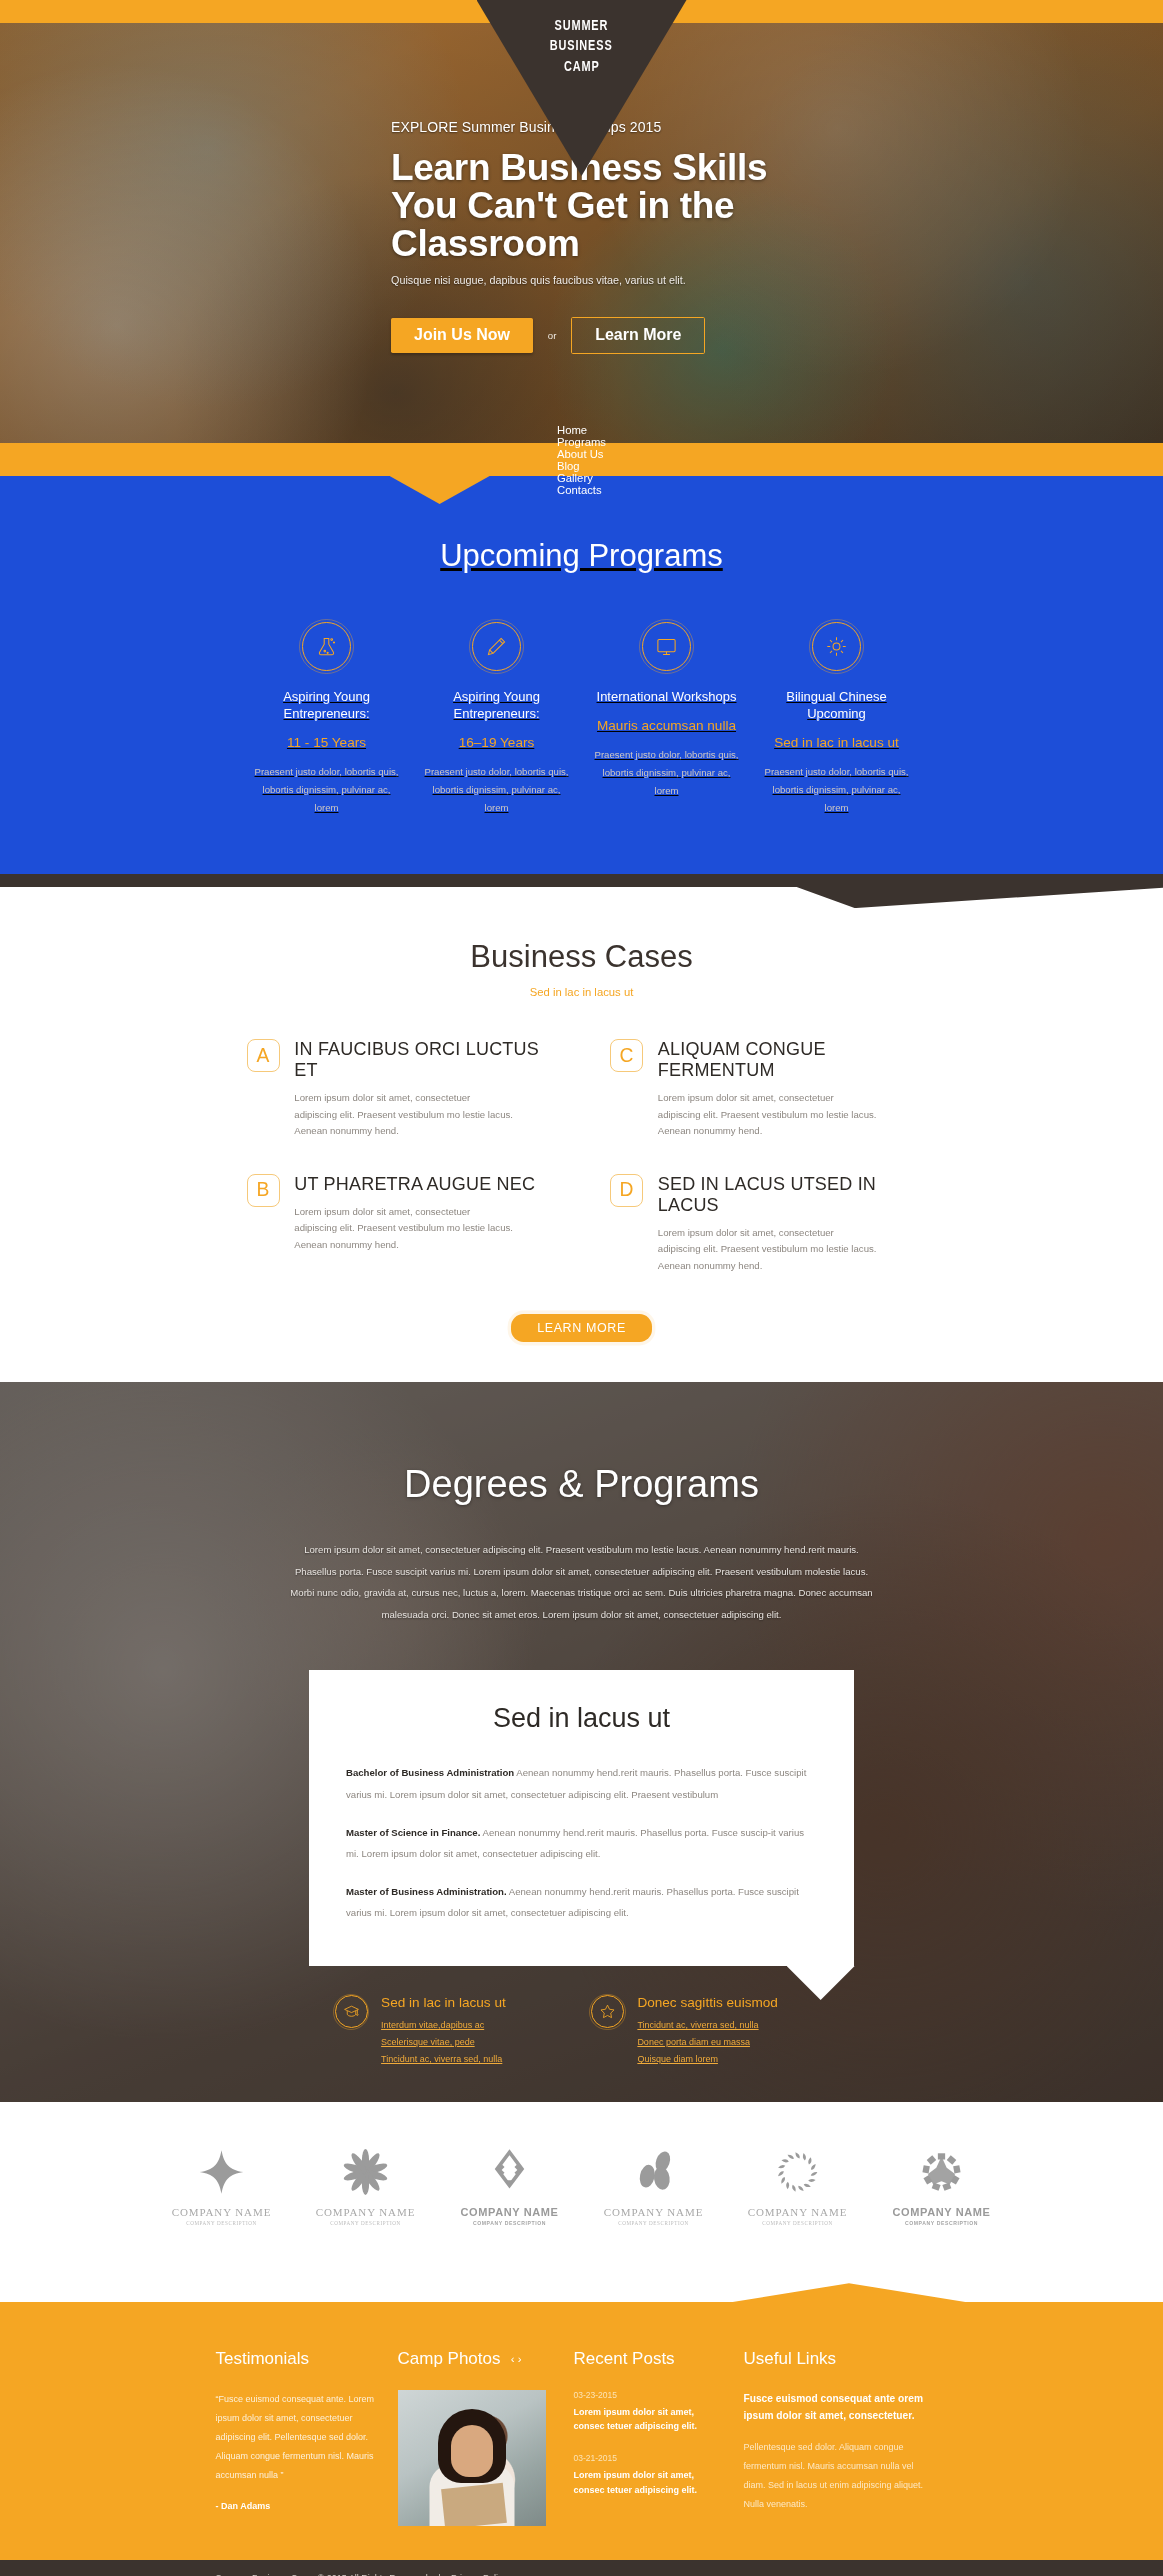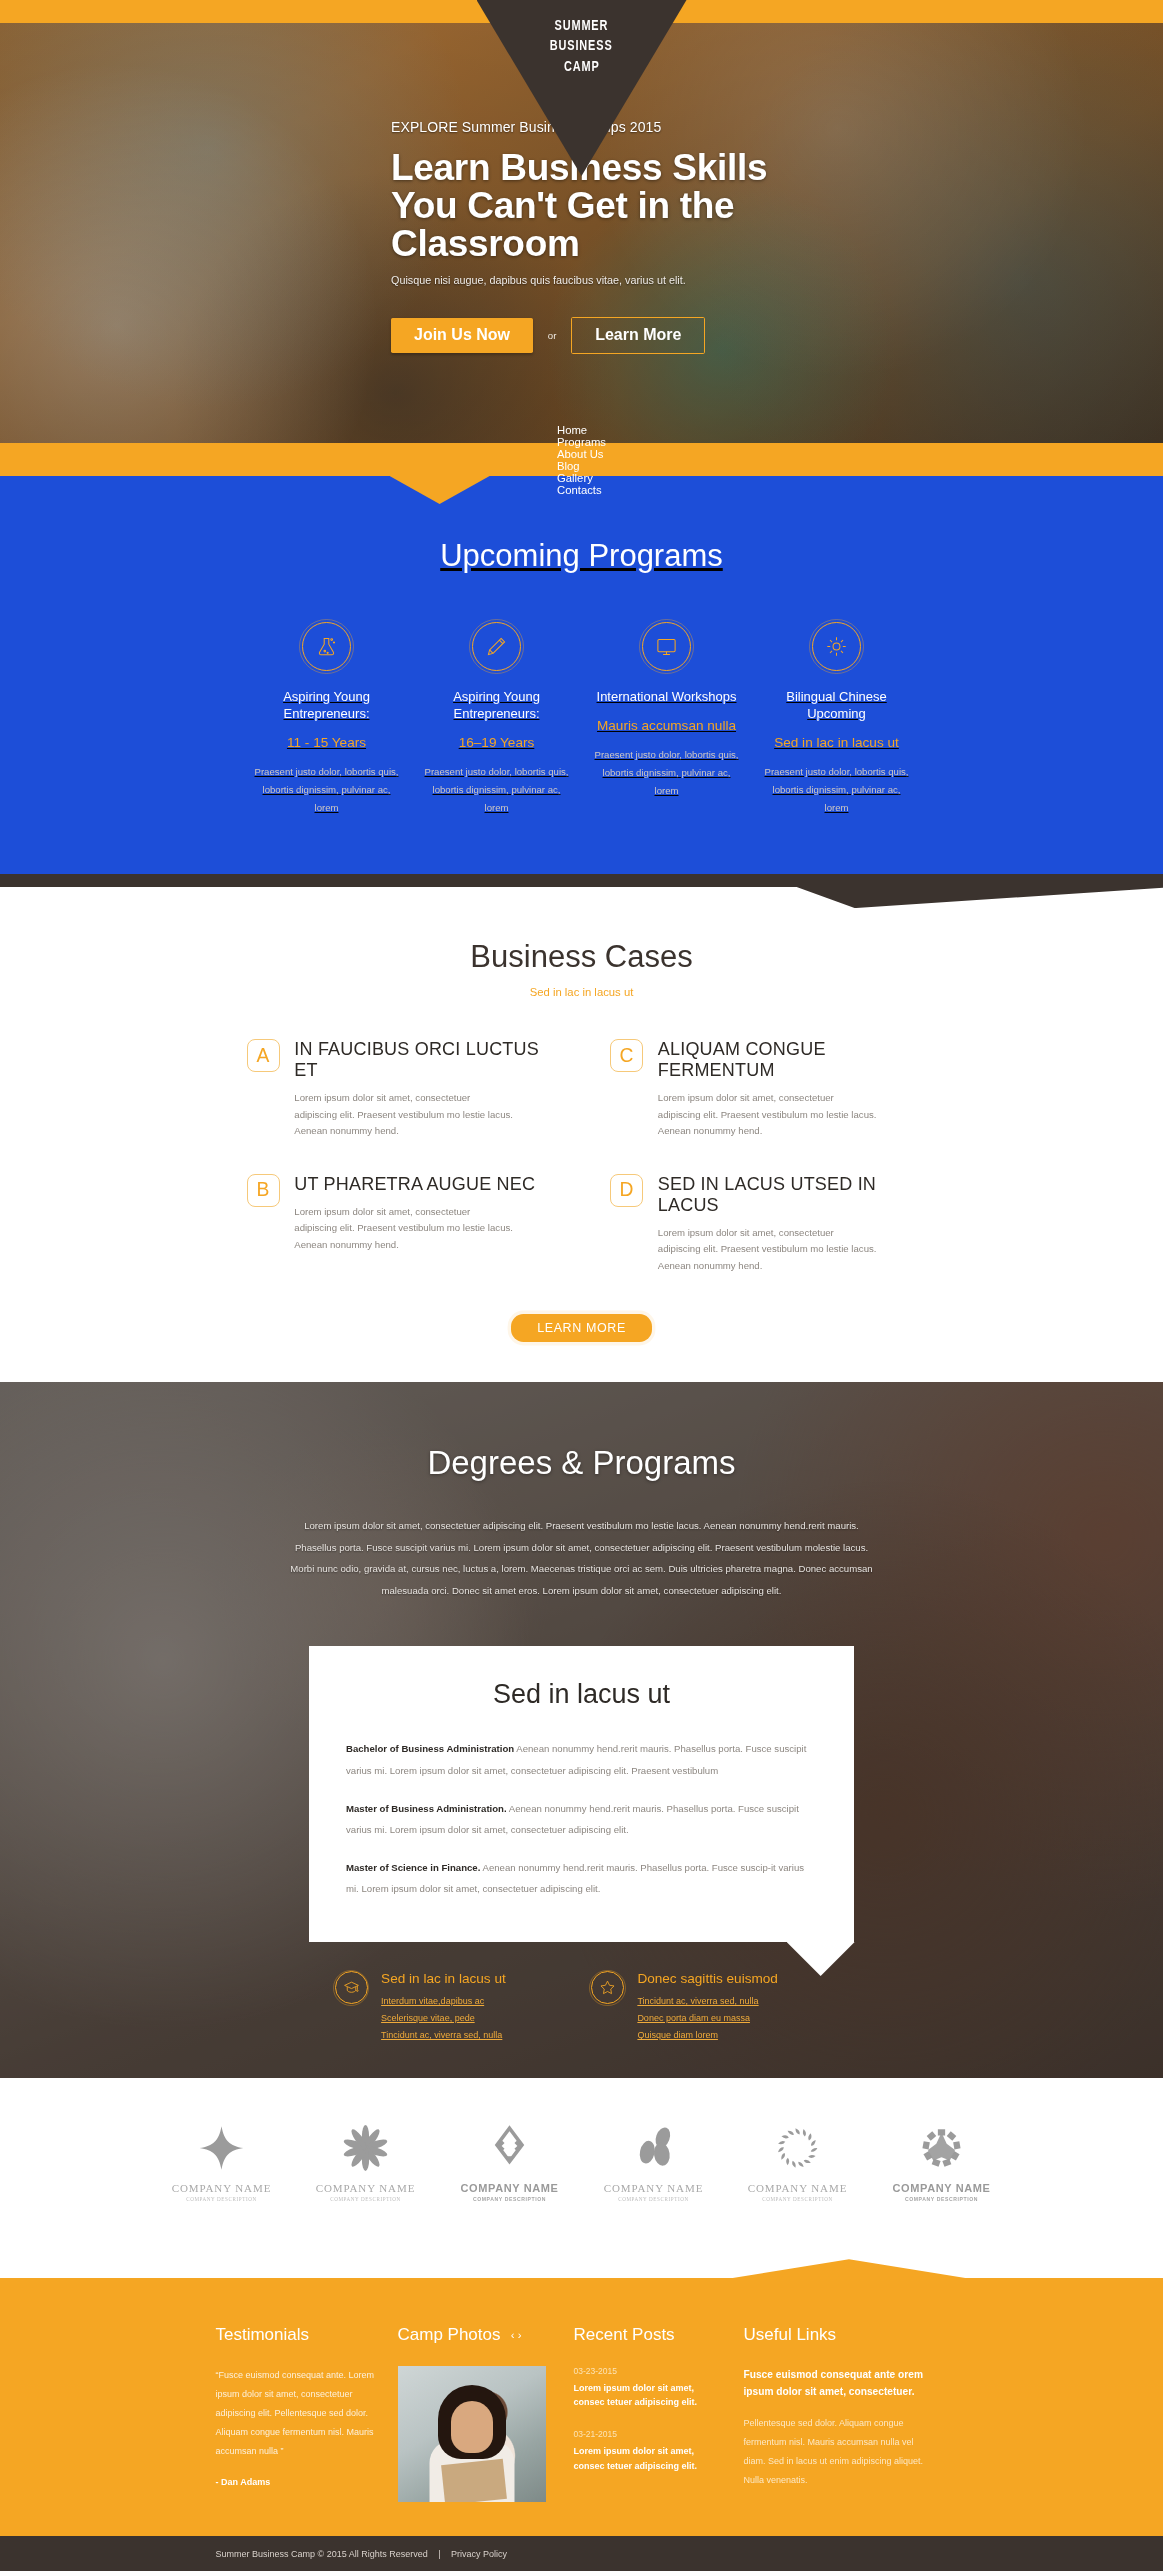--- a/index.html
+++ b/index.html
@@ -153,23 +153,23 @@
       radial-gradient(circle at 14% 40%, rgba(210,205,200,.55), transparent 34%),
       radial-gradient(circle at 33% 30%, rgba(150,130,115,.45), transparent 18%),
       radial-gradient(circle at 76% 62%, rgba(95,60,40,.75), transparent 34%),
       radial-gradient(circle at 95% 22%, rgba(135,80,55,.7), transparent 30%),
       linear-gradient(160deg,#8d8680 0%,#75695f 35%,#5d4f45 62%,#4a3a30 100%);
   }
   .degrees:before{
     content:""; position:absolute; inset:0; background:rgba(40,36,33,.42);
   }
   .degrees-head { position:relative; z-index:3; padding-top:62px; text-align:center; }
-  .degrees-head h2 { color:#fff; font-size:33px; font-weight:normal;
-    font-family:"Liberation Sans Narrow","Liberation Sans",sans-serif;
-    text-shadow:0 1.1px 3.4px rgba(0,0,0,.4); }
+  .degrees-head h2 { color:#fff; font-size:38px; font-weight:normal;
+    font-family:"Liberation Sans Narrow","Liberation Sans",sans-serif;
+    text-shadow:0 1.1px 3.4px rgba(0,0,0,.4);margin-top:19px; }
   .degrees-head p {
     color:#e8e4e0; font-size:9.6px; line-height:21.6px; width:584px; margin:33px auto 0;
     text-align:center; font-family:"Liberation Sans Narrow","Liberation Sans",sans-serif;
     text-shadow:0 0.6px 1.7px rgba(0,0,0,.45);
   }
   .white-card {
     position:relative; z-index:4; width:545px; margin:45px auto 0; background:#fff;
     padding:33px 37px 26px;
   }
   .white-card:after{
@@ -421,24 +421,24 @@
       <h2>Degrees &amp; Programs</h2>
       <p>Lorem ipsum dolor sit amet, consectetuer adipiscing elit. Praesent vestibulum mo lestie lacus. Aenean nonummy hend.rerit mauris. Phasellus porta. Fusce suscipit varius mi. Lorem ipsum dolor sit amet, consectetuer adipiscing elit. Praesent vestibulum molestie lacus. Morbi nunc odio, gravida at, cursus nec, luctus a, lorem. Maecenas tristique orci ac sem. Duis ultricies pharetra magna. Donec accumsan malesuada orci. Donec sit amet eros. Lorem ipsum dolor sit amet, consectetuer adipiscing elit.</p>
     </div>
 
     <div class="white-card">
       <h3>Sed in lacus ut</h3>
       <div class="deg-p">
         <b>Bachelor of Business Administration</b><span> Aenean nonummy hend.rerit mauris. Phasellus porta. Fusce suscipit varius mi. Lorem ipsum dolor sit amet, consectetuer adipiscing elit. Praesent vestibulum</span>
       </div>
       <div class="deg-p">
+        <b>Master of Science in Finance.</b><span> Aenean nonummy hend.rerit mauris. Phasellus porta. Fusce suscip-it varius mi. Lorem ipsum dolor sit amet, consectetuer adipiscing elit.</span>
+      </div>
+      <div class="deg-p">
         <b>Master of Business Administration.</b><span> Aenean nonummy hend.rerit mauris. Phasellus porta. Fusce suscipit varius mi. Lorem ipsum dolor sit amet, consectetuer adipiscing elit.</span>
-      </div>
-      <div class="deg-p">
-        <b>Master of Science in Finance.</b><span> Aenean nonummy hend.rerit mauris. Phasellus porta. Fusce suscip-it varius mi. Lorem ipsum dolor sit amet, consectetuer adipiscing elit.</span>
       </div>
     </div>
 
     <div class="feat-row">
       <div class="feat">
         <div class="feat-icon">
           <svg viewBox="0 0 32 32" fill="none" stroke="#f5a623" stroke-width="1.6">
             <path d="M3 12l13-6 13 6-13 6-13-6z"></path>
               <path d="M8 15v6c0 2 4 4 8 4s8-2 8-4v-6"></path>
             <path d="M27 13v7"></path>

